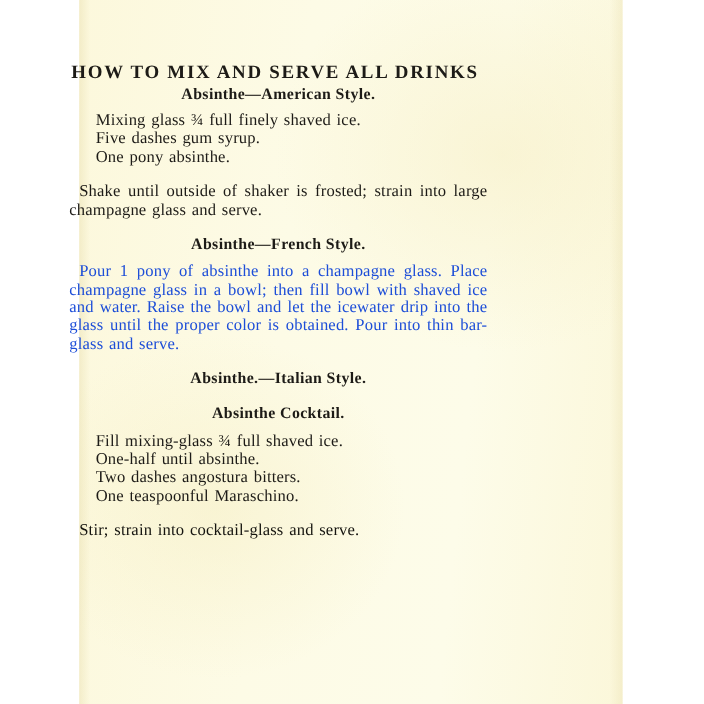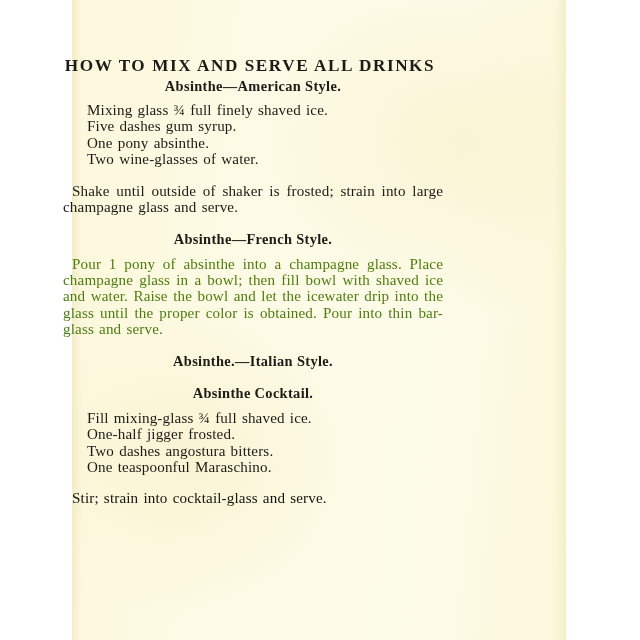--- a/index.html
+++ b/index.html
@@ -100,59 +100,58 @@
   .sp-head-am  { margin-top: 2px; }
   .sp-body-am  { margin-top: 7px; }
   .sp-head-fr  { margin-top: 15px; }
   .sp-body-fr  { margin-top: 8px; }
   .sp-head-it  { margin-top: 15px; }
   .sp-body-it  { margin-top: 8px; }
   .sp-head-ck  { margin-top: 15px; }
   .sp-body-ck  { margin-top: 8px; }
 
   
-  .faded  { color: #4d7c0f; }
+  .faded  { color: #1d4ed8; }
   .faded2 { color: #4a453c; }
   .darker { color: #15140f; }
 </style>
 </head>
 <body>
 
 <div class="scan">
   <div class="paper"></div>
 
   <div class="column">
 
     <h1 class="doc-title">HOW TO MIX AND SERVE ALL DRINKS</h1>
 
     <section class="recipe">
       <h2 class="recipe-heading sp-head-am">Absinthe—American Style.</h2>
       <ul class="lines sp-body-am">
         <li class="line">Mixing glass ¾ full finely shaved ice.</li>
         <li class="line">Five dashes gum syrup.</li>
         <li class="line">One pony absinthe.</li>
-        <li class="line">Two wine-glasses of water.</li>
       </ul>
       <p class="prose">Shake until outside of shaker is frosted; strain into large champagne glass and serve.</p>
     </section>
 
     <section class="recipe">
       <h2 class="recipe-heading sp-head-fr">Absinthe—French Style.</h2>
       <p class="prose sp-body-fr faded">Pour 1 pony of absinthe into a champagne glass.  Place champagne glass in a bowl; then fill bowl with shaved ice and water.  Raise the bowl and let the icewater drip into the glass until the proper color is obtained.  Pour into thin bar-glass and serve.</p>
     </section>
 
     <section class="recipe">
       <h2 class="recipe-heading sp-head-it">Absinthe.—Italian Style.</h2>
     </section>
 
     <section class="recipe">
       <h2 class="recipe-heading sp-head-ck">Absinthe Cocktail.</h2>
       <ul class="lines sp-body-ck">
         <li class="line">Fill mixing-glass ¾ full shaved ice.</li>
-        <li class="line">One-half jigger frosted.</li>
+        <li class="line">One-half until absinthe.</li>
         <li class="line">Two dashes angostura bitters.</li>
         <li class="line">One teaspoonful Maraschino.</li>
       </ul>
       <p class="prose darker">Stir; strain into cocktail-glass and serve.</p>
     </section>
 
   </div>
 </div>
 
 </body></html>

